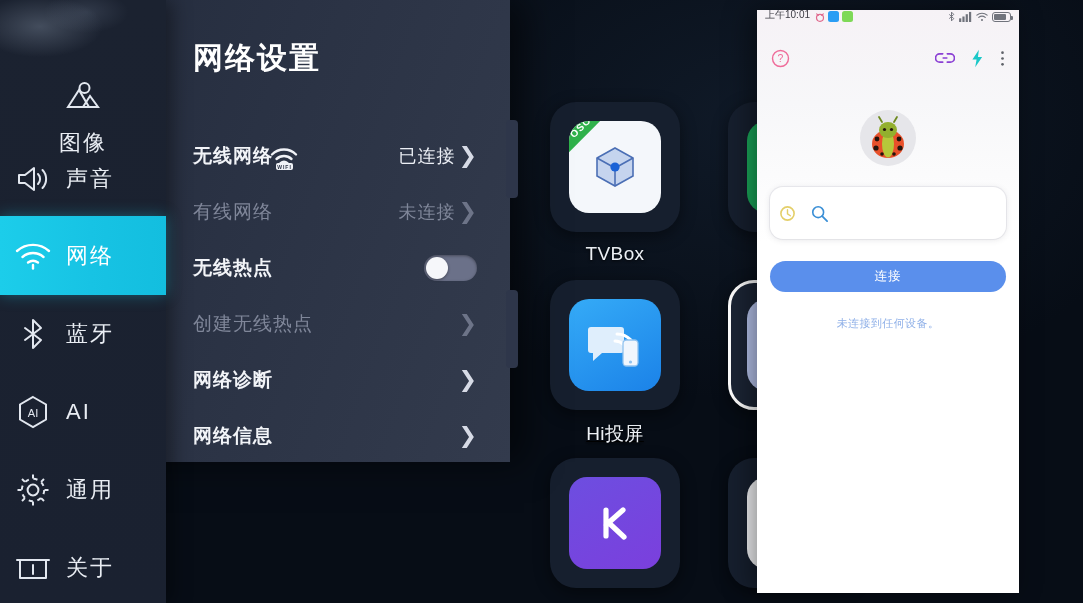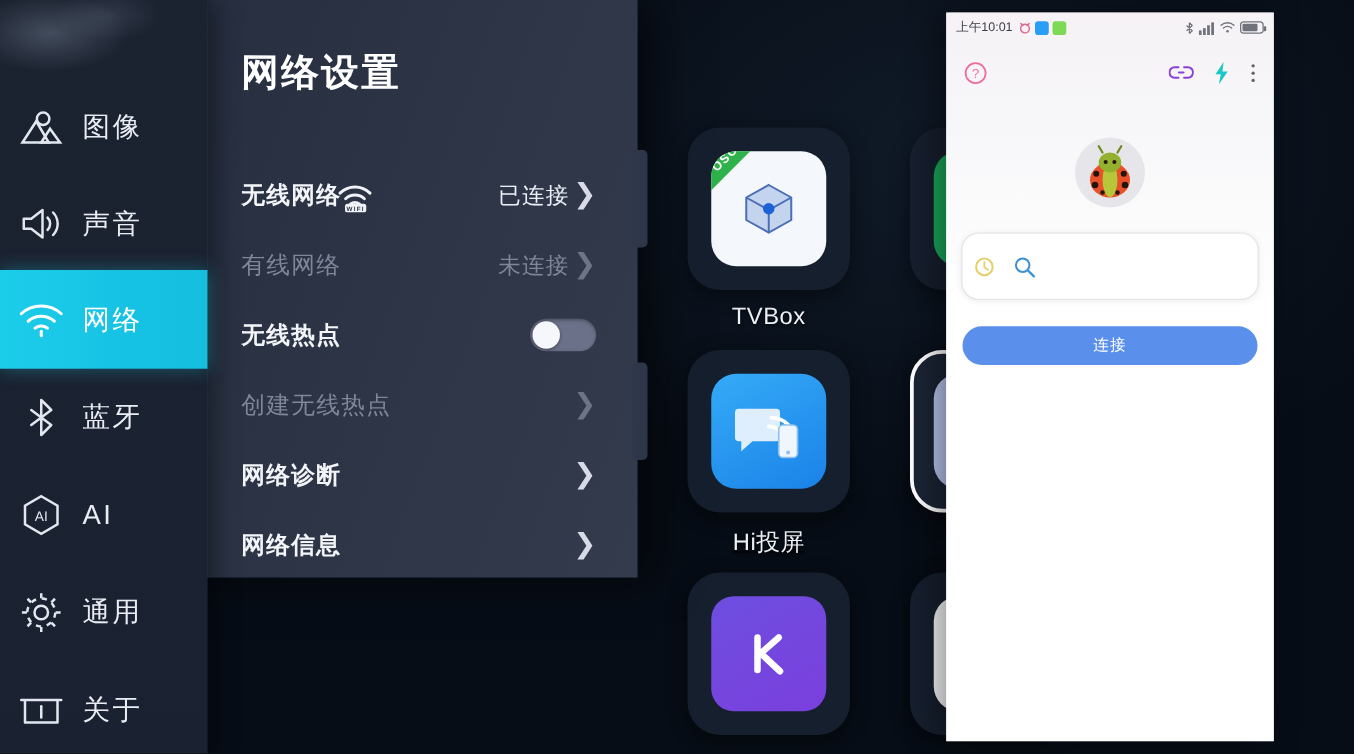--- a/index.html
+++ b/index.html
@@ -209,21 +209,21 @@
     box-shadow: -6px 0 26px rgba(0,0,0,.45);
     overflow: hidden;
   }
   .phone-bg {
     position: absolute; inset: 0;
     background: linear-gradient(180deg, #f6f2f6 0%, #f7f7f9 16%, #ffffff 40%, #ffffff 100%);
   }
   .statusbar {
     position: absolute; left: 0; top: 0;
     width: 262px; height: 22px;
-    display: flex; align-items: center;
+    display: flex; align-items: flex-end;
     padding: 12px 8px;
     font-size: 10px;
     color: #3c3c44;
   }
   .sb-time { letter-spacing: 0; margin-right: 5px; font-size: 10px; }
   .sb-chip {
     width: 11px; height: 11px; border-radius: 2.5px;
     display: inline-block; margin-right: 3px;
   }
   .sb-dots { flex: 1; }
@@ -436,21 +436,21 @@
         <span class="mr-right">
           <span class="chev">❯</span>
         </span>
       </div>
 
     </div>
   </div>
 
   <div class="sidebar">
 
-    <div class="side-item" style="top:62px;">
+    <div class="side-item" style="top:62px;flex-direction:column;">
       <span class="side-ic">
         <svg width="36" height="32" viewBox="0 0 36 32">
           <path d="M3 28 L14 11 L24 28 Z" fill="none" stroke="#e2e7ef" stroke-width="2"></path>
           <path d="M18 28 L25 17 L33 28 Z" fill="none" stroke="#e2e7ef" stroke-width="2"></path>
           <circle cx="19.5" cy="9" r="5" fill="none" stroke="#e2e7ef" stroke-width="2"></circle>
         </svg>
       </span>
       <span class="side-label">图像</span>
     </div>
 
@@ -620,16 +620,17 @@
       <span class="sb-srch">
         <svg width="19" height="19" viewBox="0 0 20 20">
           <circle cx="8.6" cy="8.6" r="5.7" fill="none" stroke="#3a8fd6" stroke-width="1.7"></circle>
           <line x1="12.8" y1="12.8" x2="18" y2="18" stroke="#3a8fd6" stroke-width="1.9" stroke-linecap="round"></line>
         </svg>
       </span>
     </div>
 
     <button class="connect-btn">连接</button>
 
+    <div class="status-note">未连接到任何设备。</div>
 
   </div>
 
 </div>
 
 </body></html>

